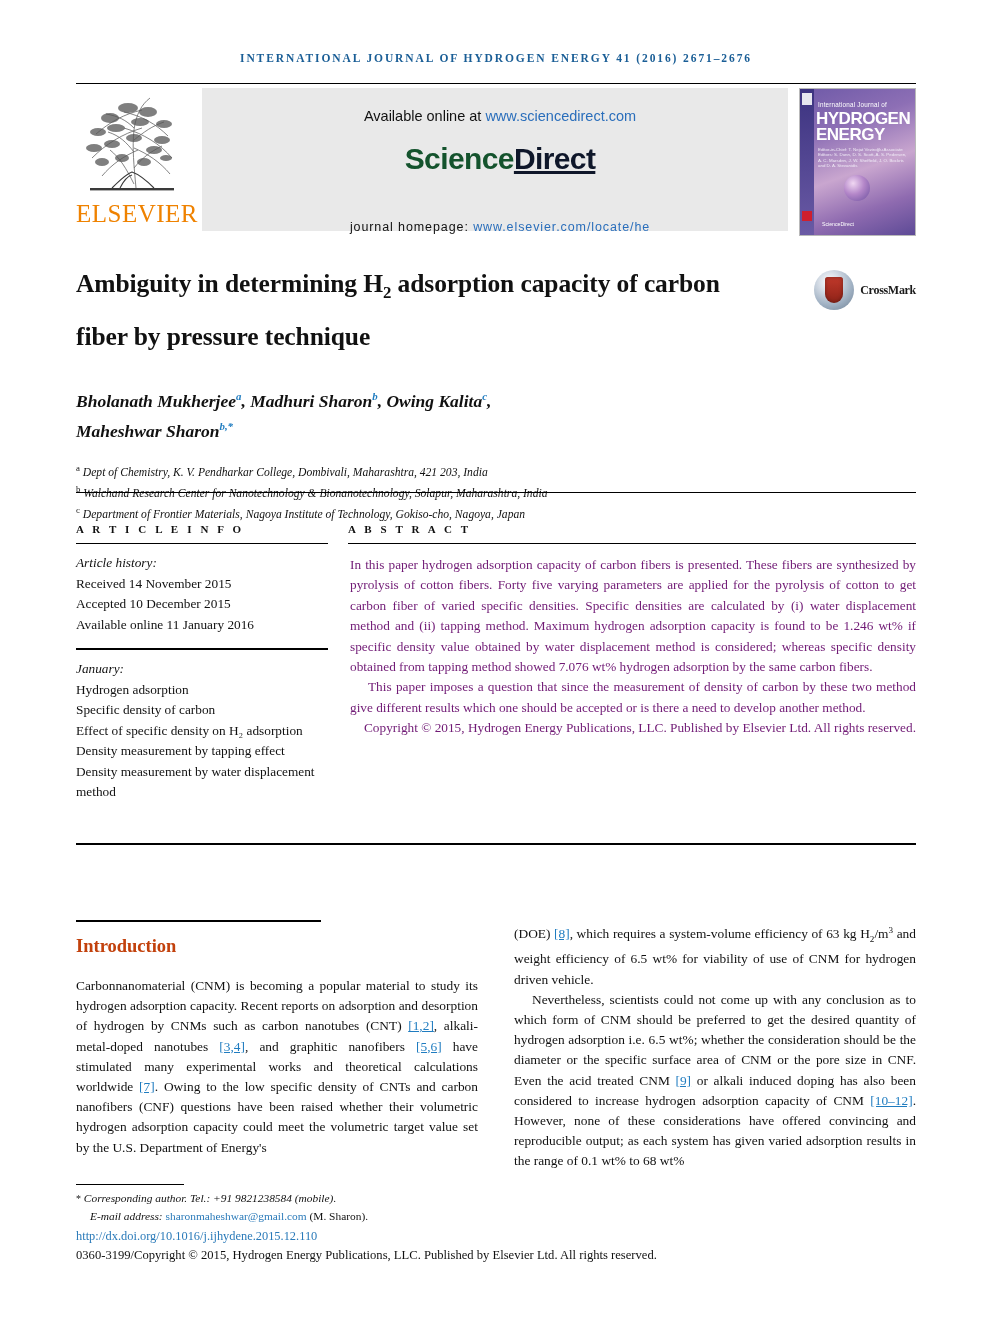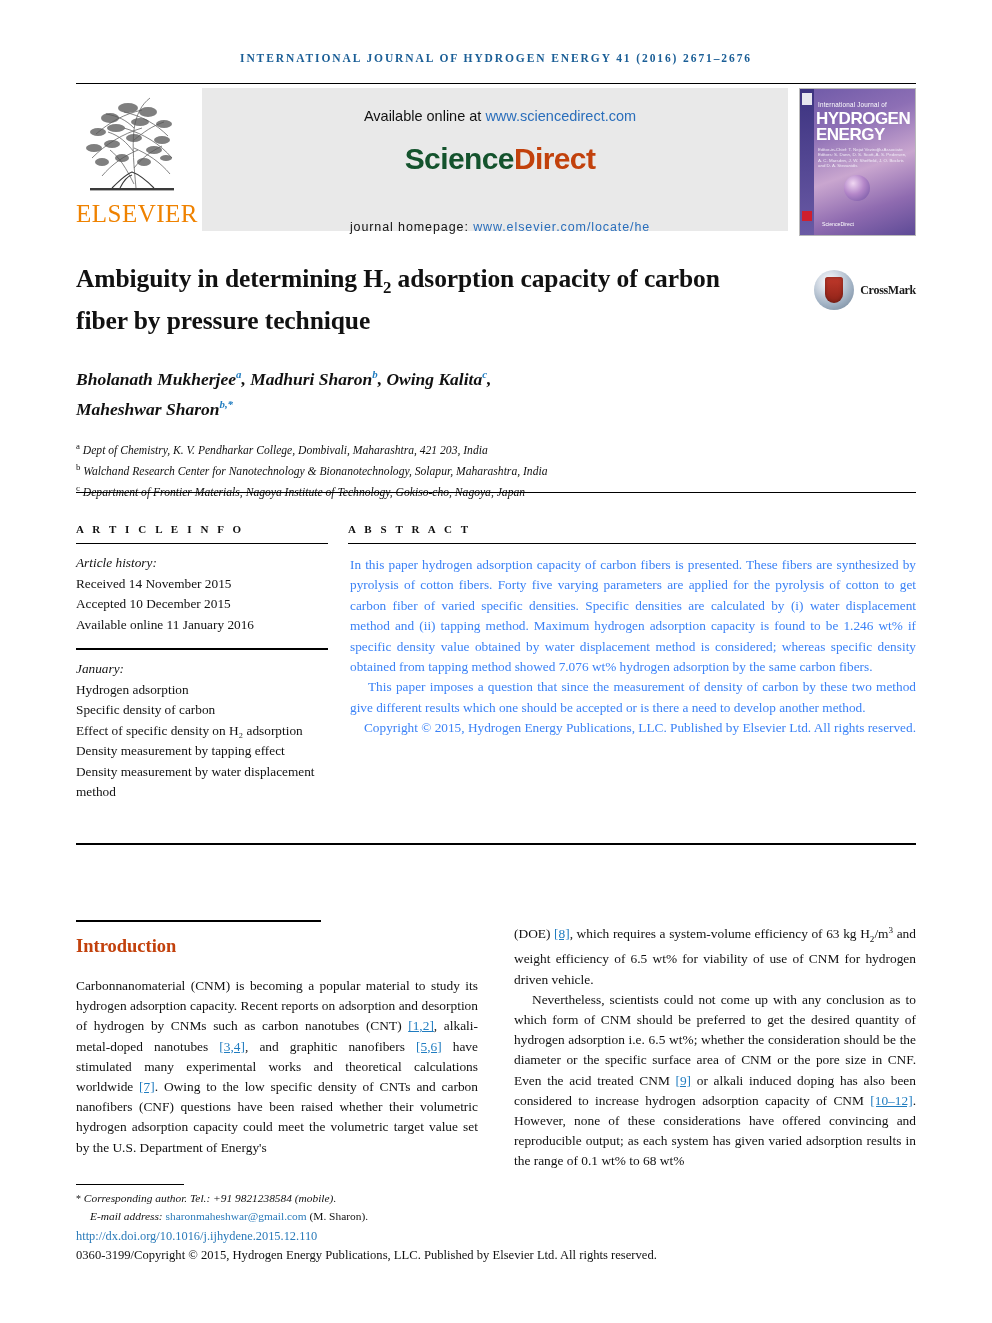--- a/index.html
+++ b/index.html
@@ -67,21 +67,21 @@
   }
   .avail-line a { color: #2a6ebb; text-decoration: none; }
   .sd-logo {
     font-family: "Liberation Sans", sans-serif;
     font-weight: bold;
     font-size: 30px;
     letter-spacing: -0.6px;
     margin-top: 18px;
   }
   .sd-science { color: #14532d; }
-  .sd-direct  { color: #c2410c; }
+  .sd-direct  { color: #0f172a; text-decoration: underline; }
   .homepage {
     font-family: "Liberation Sans", sans-serif;
     font-size: 12.5px;
     letter-spacing: 0.9px;
     margin-top: 44px;
     color: #111;
   }
   .homepage a { color: #2a6ebb; text-decoration: none; }
   .cover {
     position: absolute; right: 0; top: 0; width: 117px; height: 148px;
@@ -129,21 +129,21 @@
     background: #cf1f2e;
   }
 
   
   .title-area { position: absolute; top: 262px; left: 76px; width: 840px; }
   .paper-title {
     width: 700px;
     font-family: "Liberation Serif", serif;
     font-weight: bold;
     font-size: 25.5px;
-    line-height: 33px;
+    line-height: 44px;
     letter-spacing: -0.1px;
     color: #111;
     margin: 0;
   }
   .paper-title sub { font-size: 0.66em; }
   .crossmark {
     position: absolute; right: 0; top: 8px;
     display: flex; align-items: center; gap: 6px;
   }
   .crossmark-badge {
@@ -220,21 +220,21 @@
     padding-top: 9px;
   }
   .info-body .lbl { font-style: italic; }
   .info-block-gap { height: 13px; }
 
   .abs-body {
     font-family: "Liberation Serif", serif;
     font-size: 13.3px;
     line-height: 20.4px;
     text-align: justify;
-    color: #3b82f6;
+    color: #701a75;
     padding-top: 11px;
     padding-left: 2px;
   }
   .abs-body p { margin: 0; }
   .abs-body p.indent { text-indent: 18px; }
   .abs-copy { text-align: right; }
 
   
   .body-area { position: absolute; top: 920px; left: 76px; width: 840px; }
   .body-cols { display: flex; gap: 36px; }

